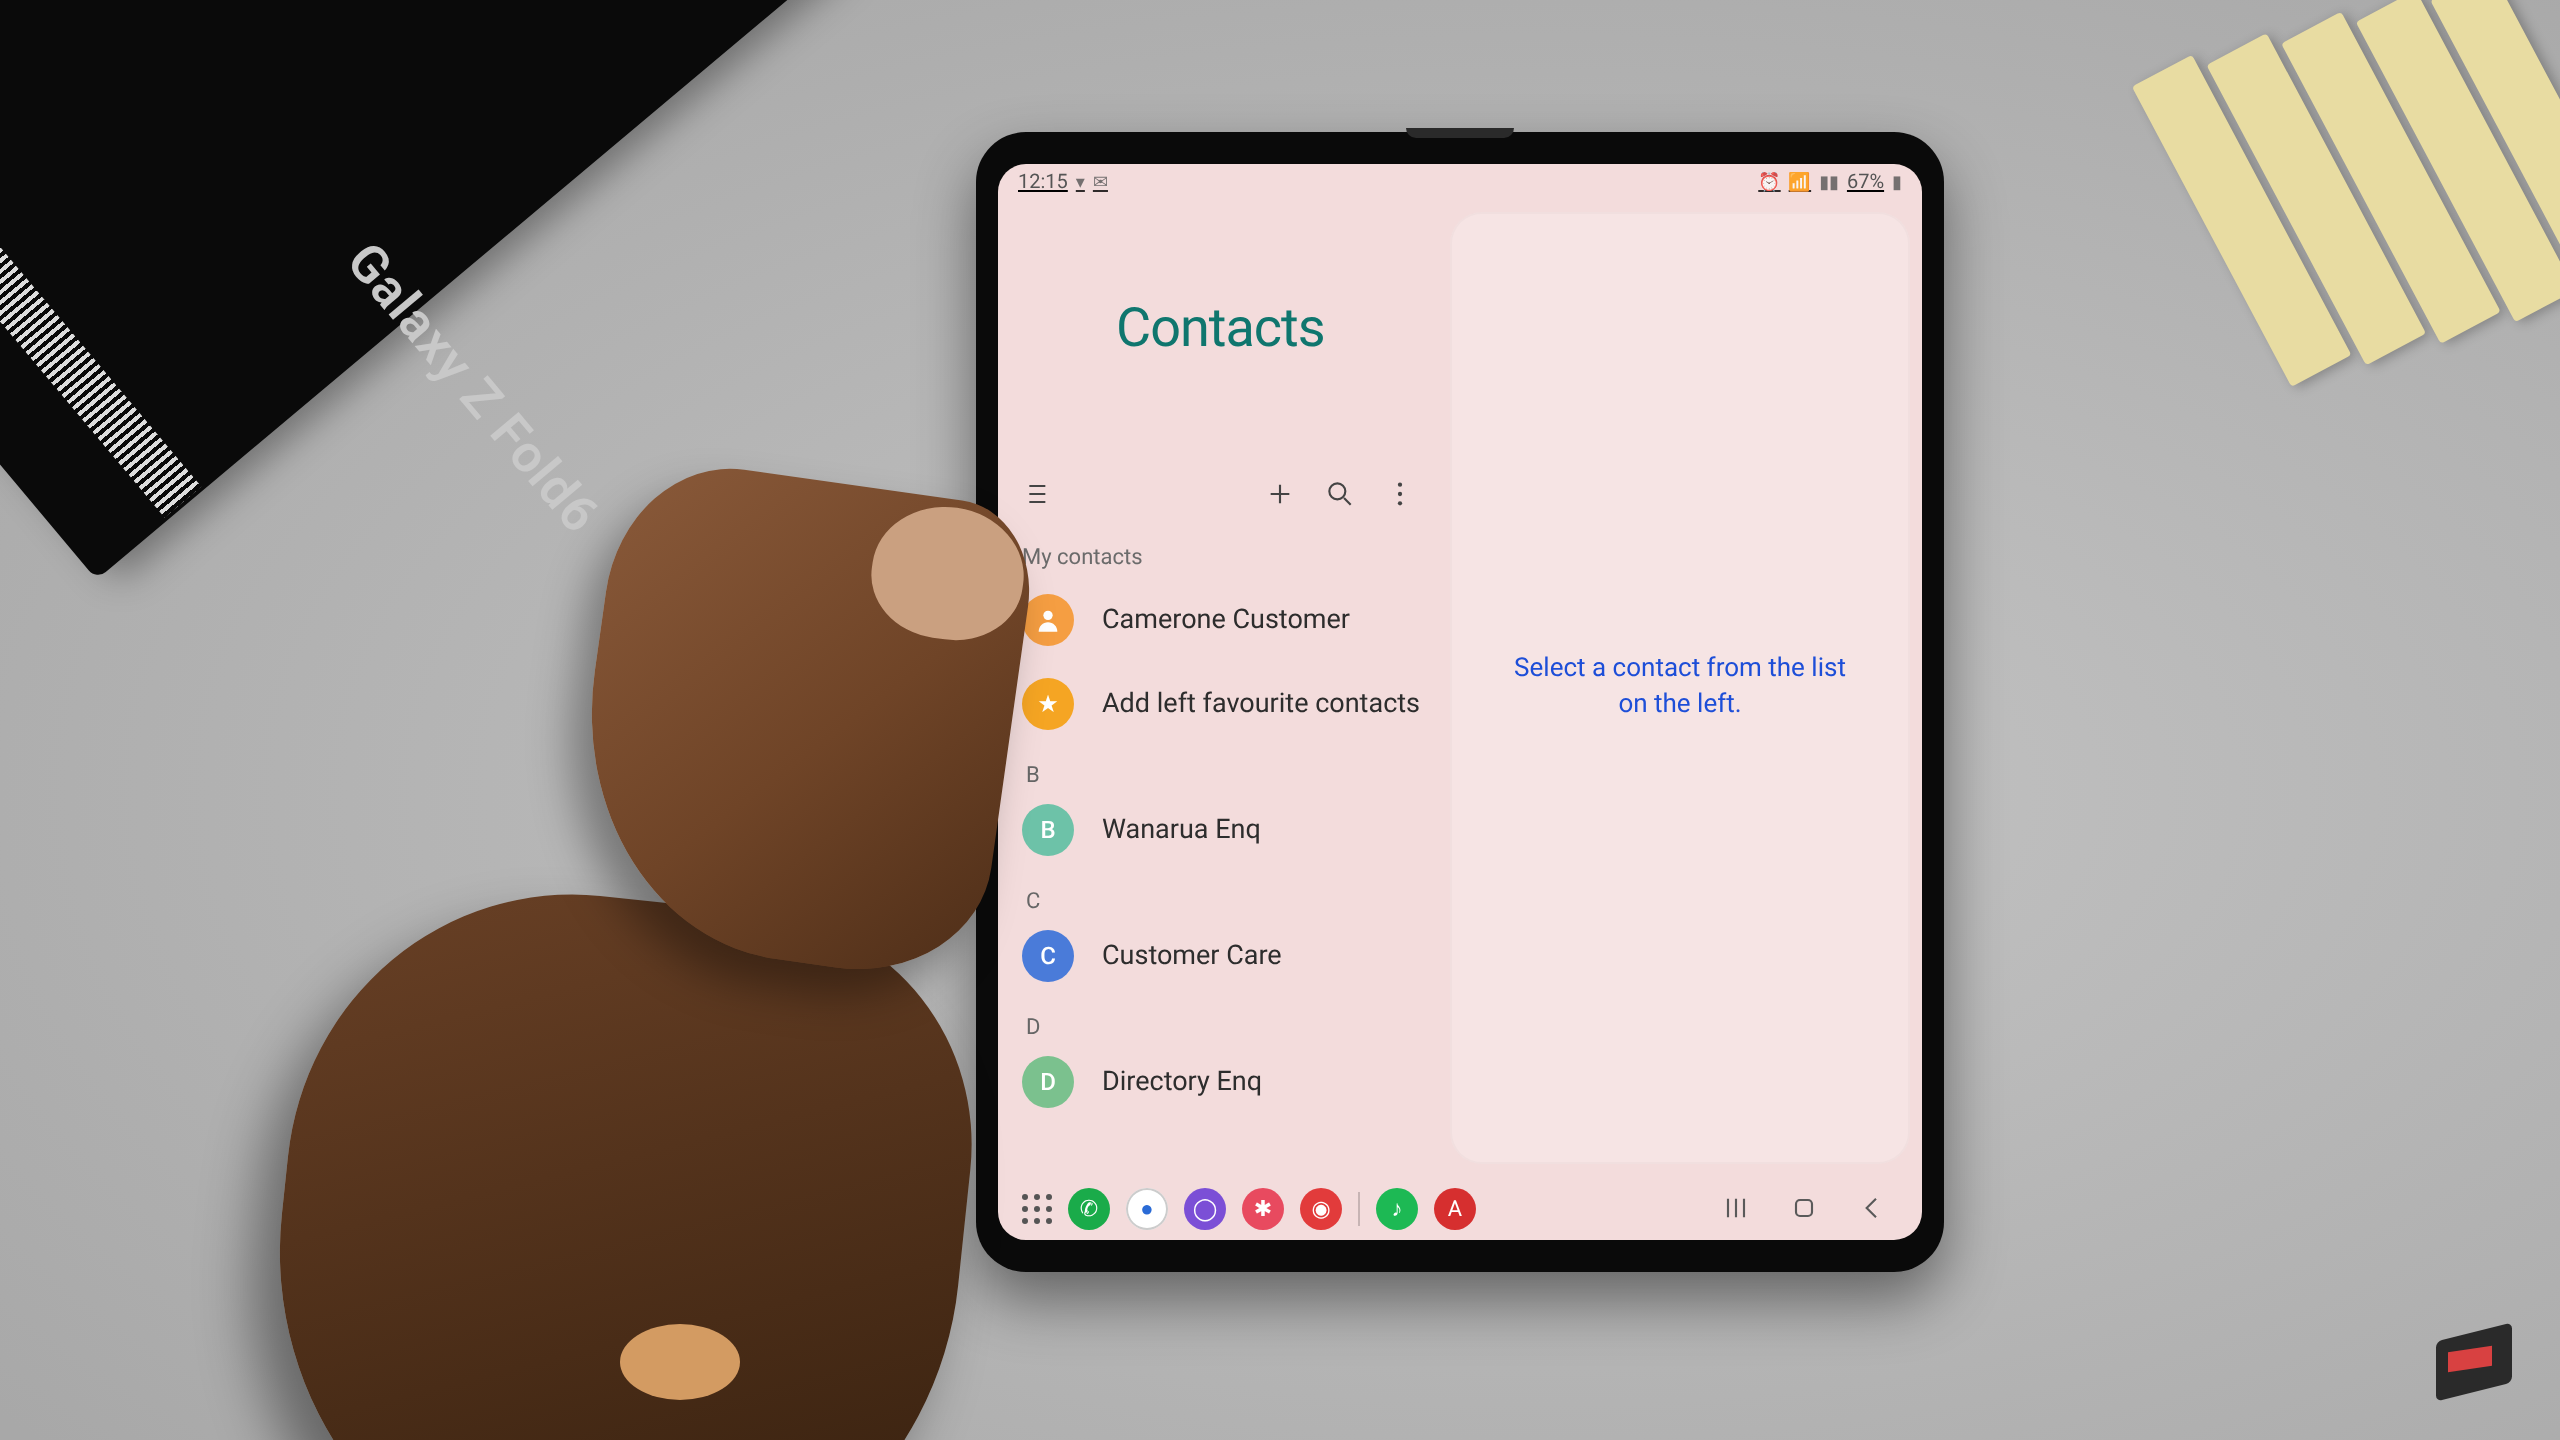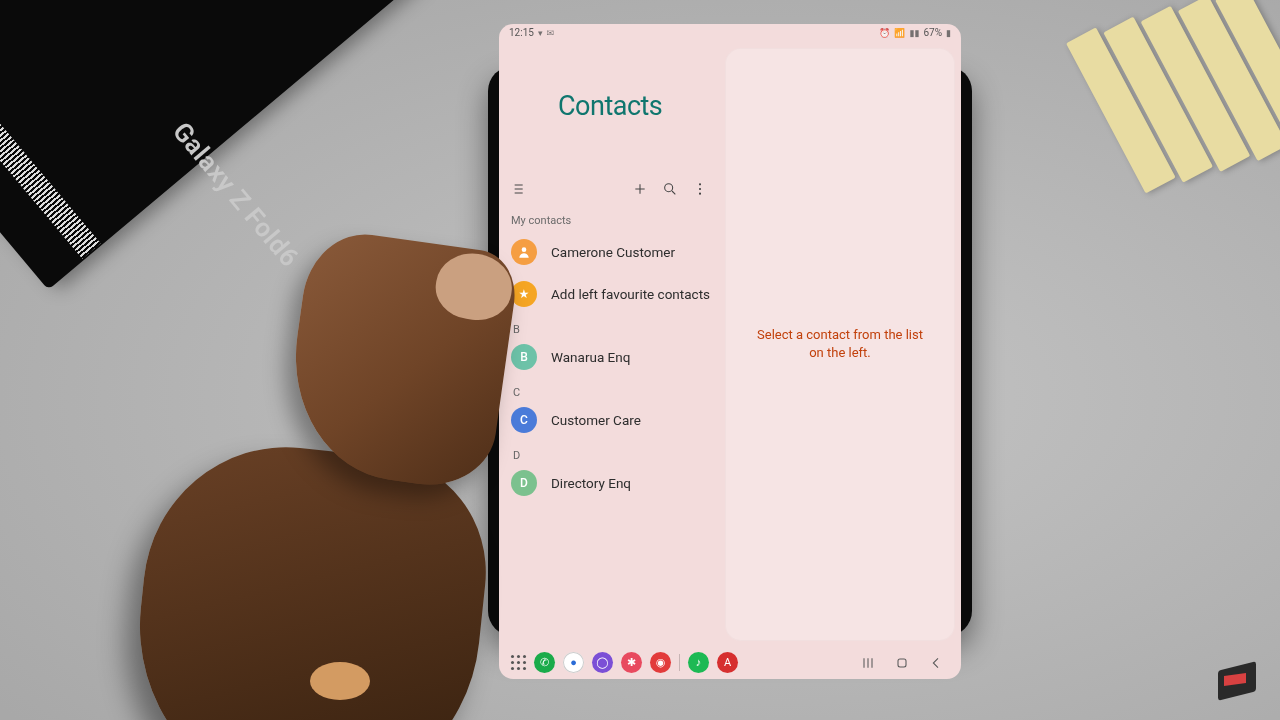--- a/index.html
+++ b/index.html
@@ -92,25 +92,26 @@
   background:#0a0a0a;
   border-radius:25px;
   box-shadow:0 14px 30px rgba(0,0,0,.45);
   display:flex; align-items:center; justify-content:center;
 }
 .tablet::before{
   content:""; position:absolute; top:-2px; left:50%; transform:translateX(-50%);
   width:54px; height:5px; background:#2a2a2a; border-radius:0 0 5px 5px;
 }
 .screen{
-  width:462px; height:655px;
+  width:462px; height:538px;
   background:#f3dcdc;
   border-radius:14px;
   position:relative;
   overflow:hidden;
+  text-decoration:underline;
 }
 .statusbar{
   height:18px; font-size:10px; color:#555;
   display:flex; justify-content:space-between; align-items:center;
   padding:0 10px;
 }
 .statusbar .left, .statusbar .right{ display:flex; gap:4px; align-items:center }
 .sb-ic{ font-size:9px; opacity:.8 }
 .app{
   position:absolute; inset:18px 0 32px 0;
@@ -155,21 +156,21 @@
 .letter-header{ font-size:11px; color:#666; padding:8px 0 0 14px }
 .right-pane{
   flex:1;
   margin:6px 6px 6px 6px;
   background:rgba(248,232,232,.65);
   border-radius:16px;
   display:flex; align-items:center; justify-content:center;
   box-shadow: inset 0 0 0 1px rgba(0,0,0,.02);
 }
 .right-msg{
-  font-size:13px; color:#c2410c; text-align:center; line-height:1.4;
+  font-size:13px; color:#1d4ed8; text-align:center; line-height:1.4;
   padding:0 28px;
 }
 .taskbar{
   position:absolute; left:0; right:0; bottom:0; height:32px;
   display:flex; align-items:center; gap:8px;
   padding:0 12px;
 }
 .tb-spacer{ flex:1 }
 .app-icon{
   width:21px; height:21px; border-radius:50%;

